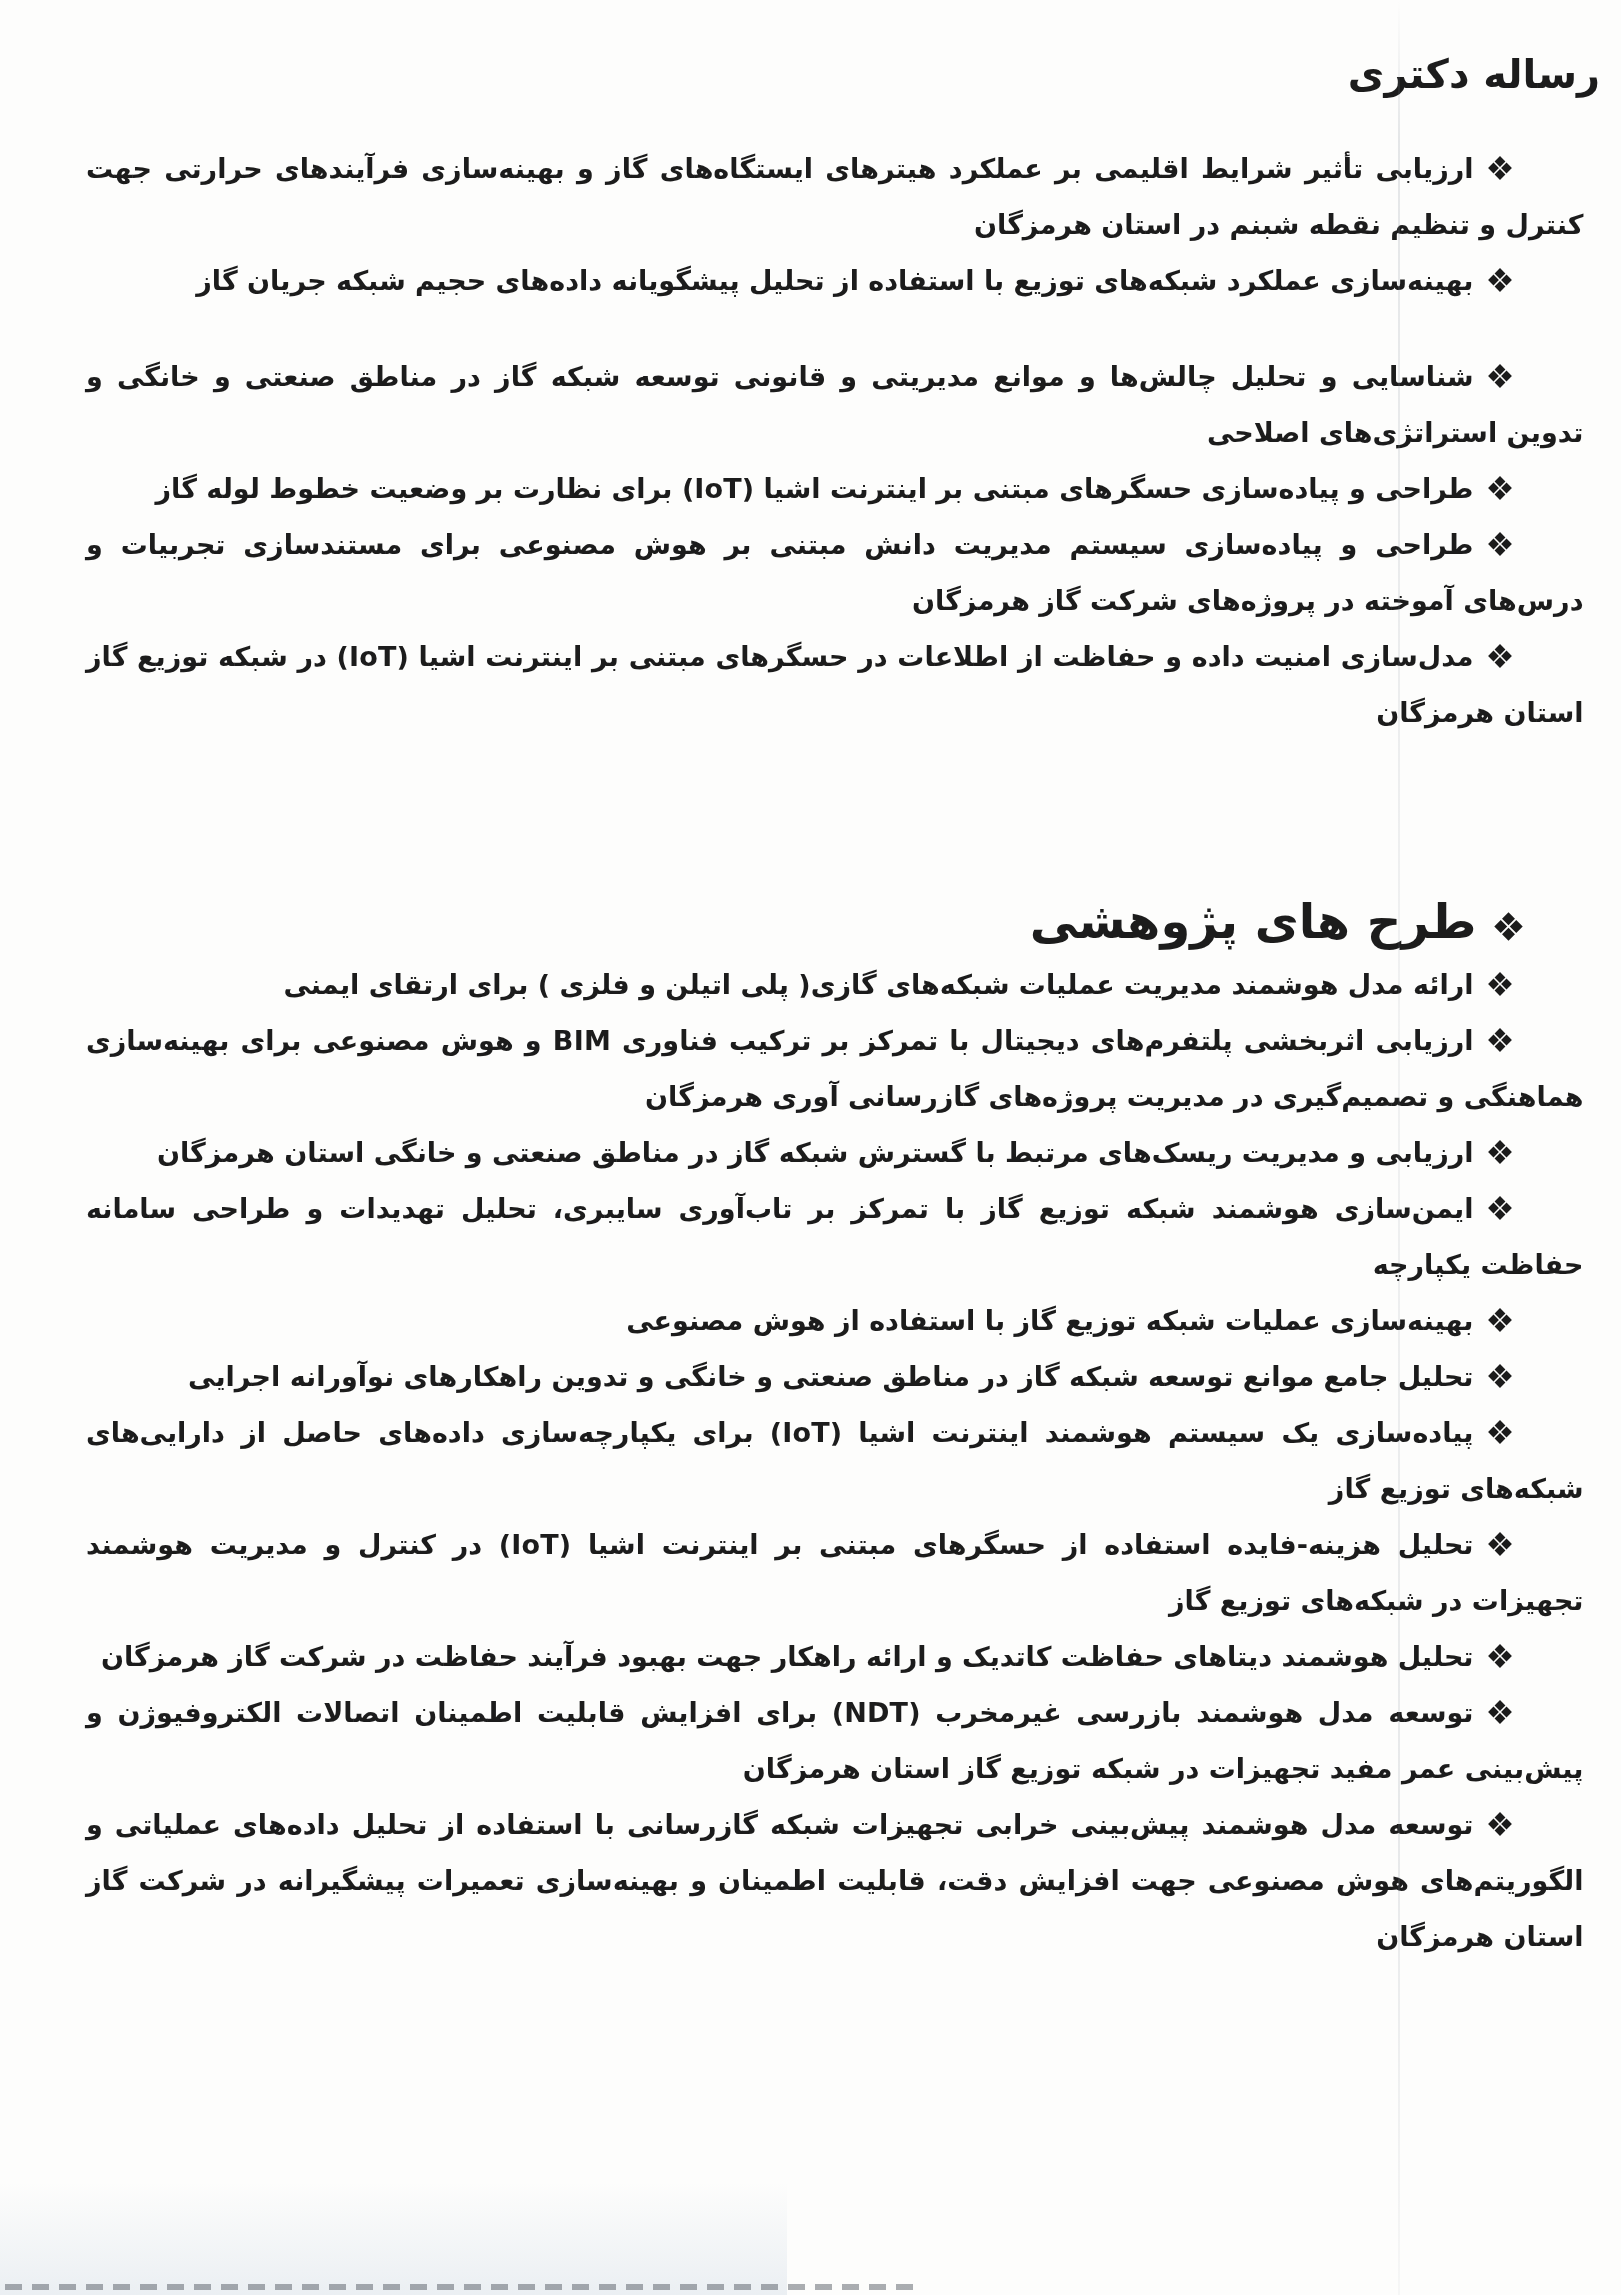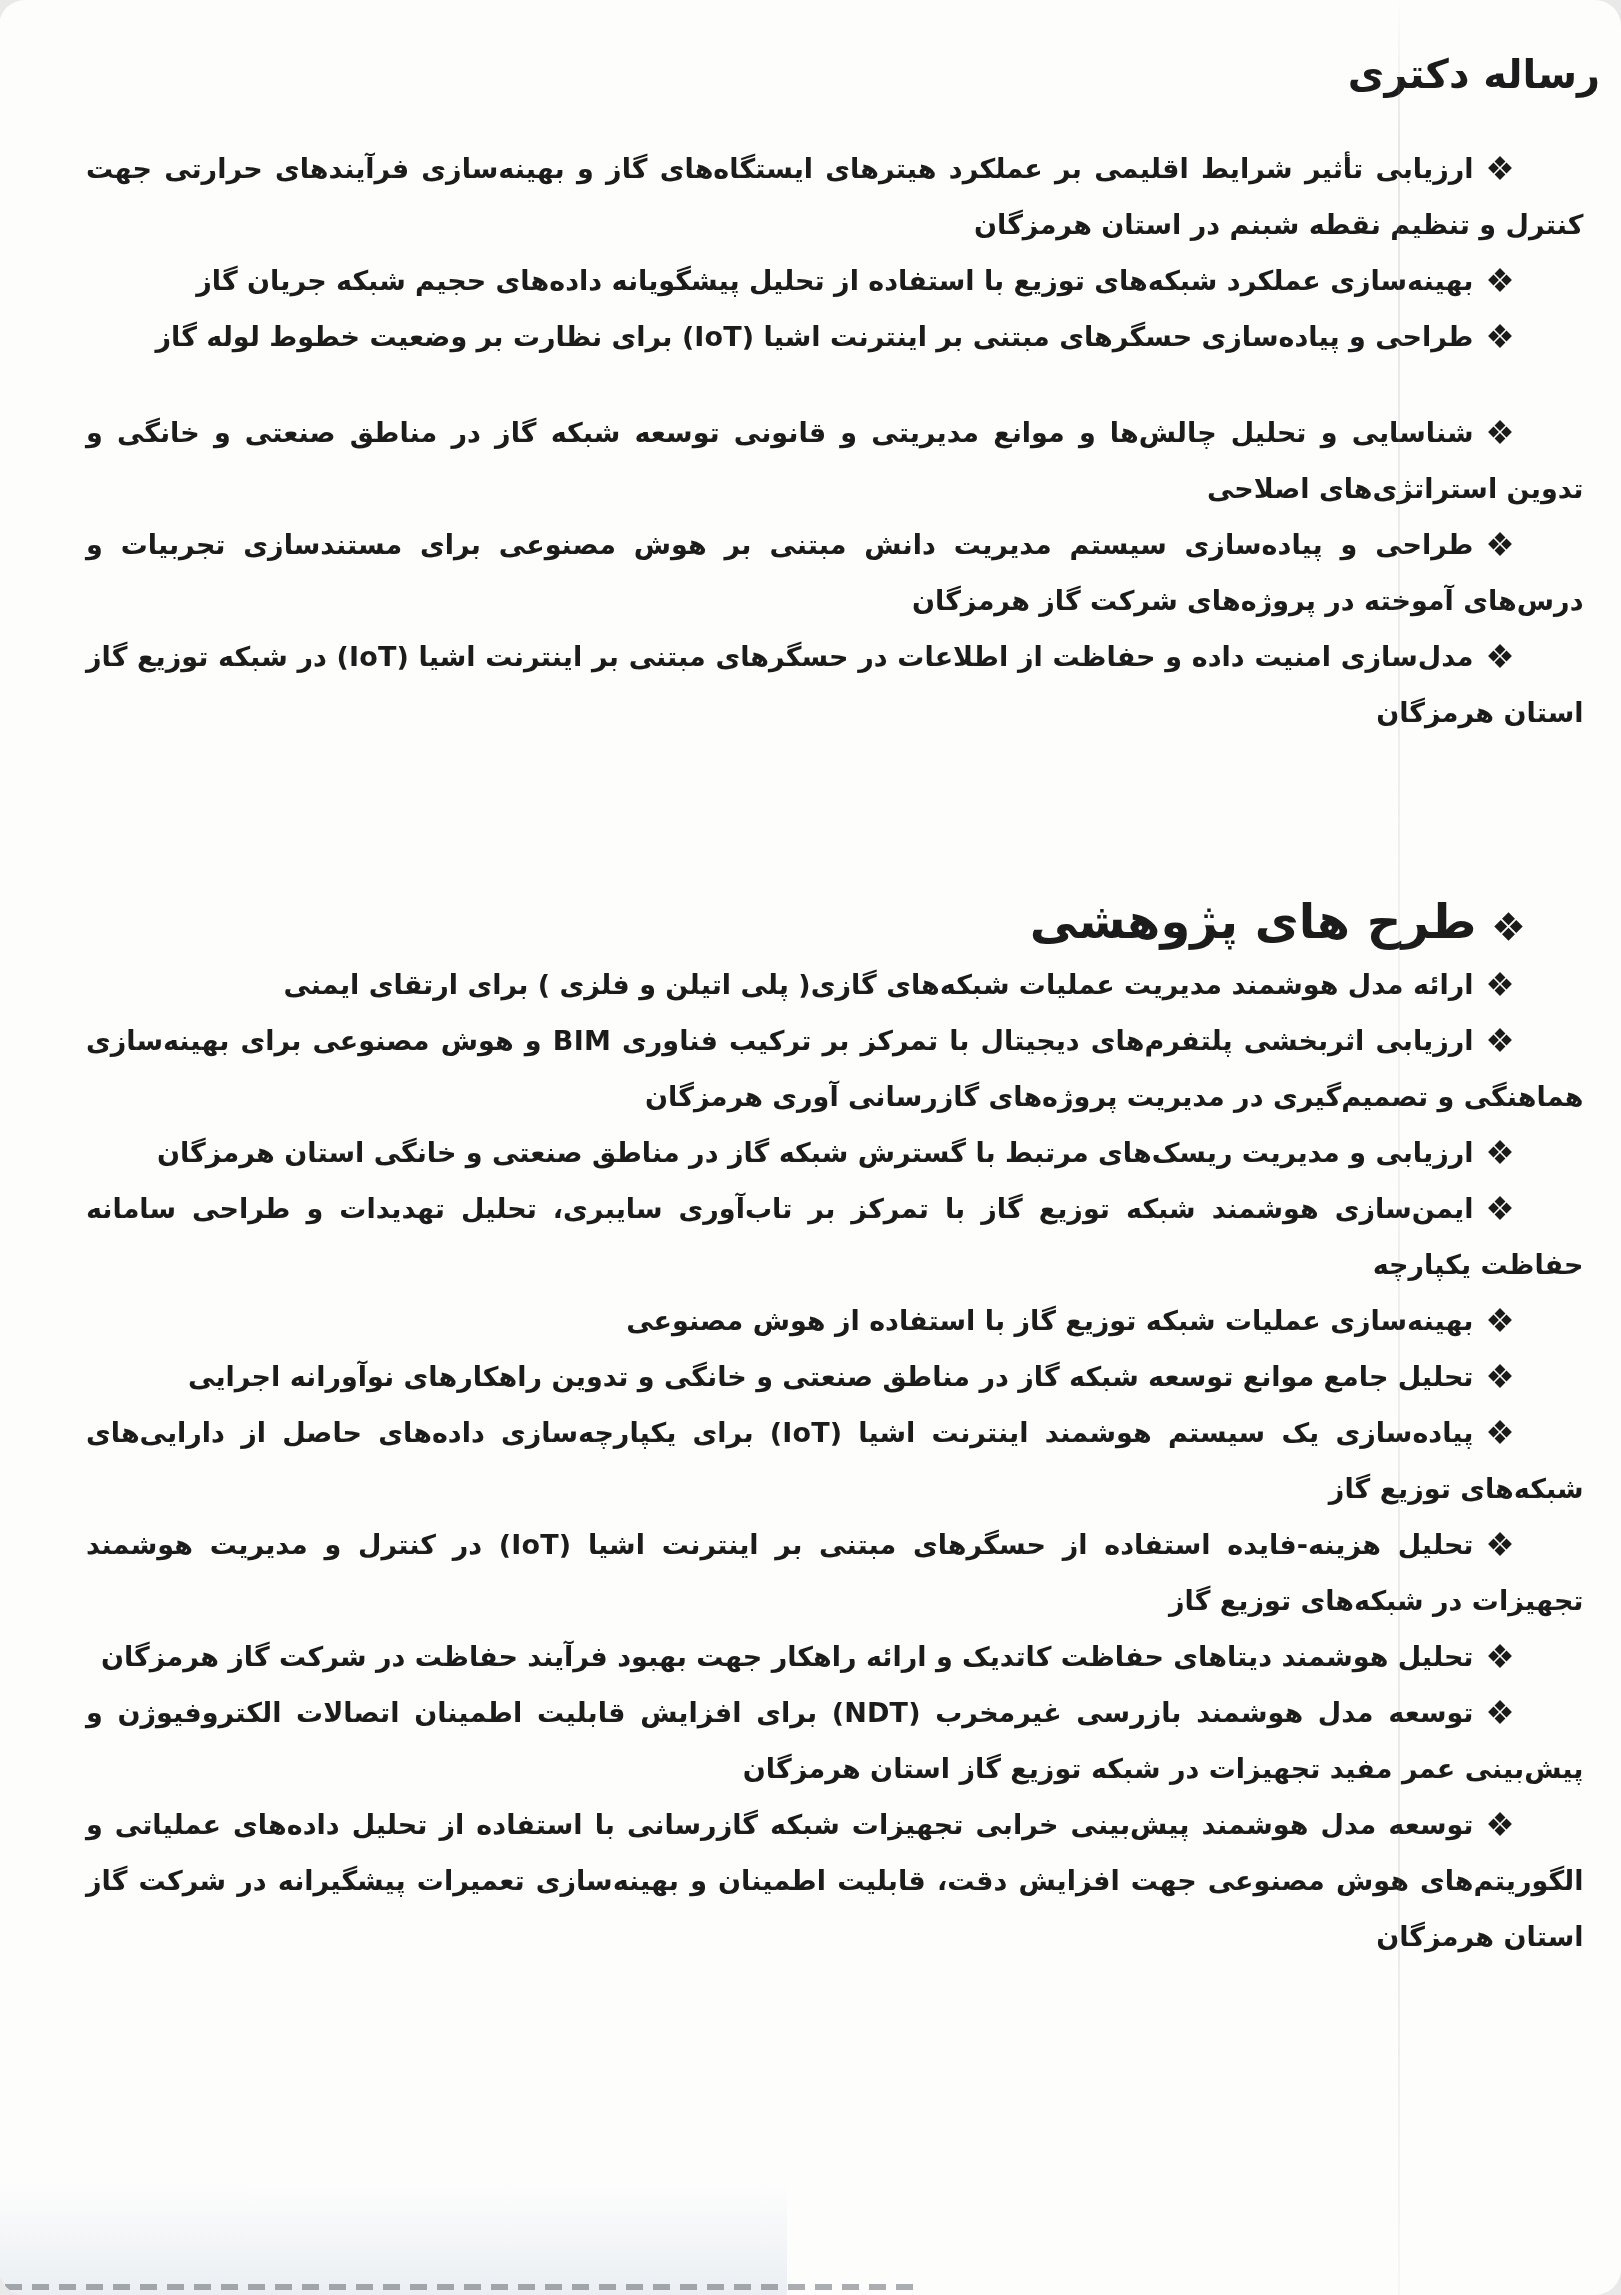--- a/index.html
+++ b/index.html
@@ -6,21 +6,20 @@
   .page {
     position: relative;
     width: 1622px;
     height: 2295px;
     margin: 0 auto;
     background: #fdfdfc;
     overflow: hidden;
     direction: rtl;
     font-family: "DejaVu Sans", sans-serif;
     color: #1c1c1c;
-    border-radius: 26px;
   }
   
   .doc-title {
     margin: 0;
     padding: 37px 21px 0 76px;
     text-align: right;
     font-size: 40px;
     font-weight: bold;
     line-height: 74px;
     white-space: nowrap;
@@ -107,29 +106,29 @@
     <li class="topic-item">
       <svg class="bullet-icon" width="26" height="26" viewBox="0 0 24 24" aria-hidden="true">
           <path fill="#1b1b1b" d="M12 1 L17 6 L12 11 L7 6 Z M1 12 L6 7 L11 12 L6 17 Z M13 12 L18 7 L23 12 L18 17 Z M12 13 L17 18 L12 23 L7 18 Z"></path>
         </svg><span class="topic-text">ارزیابی تأثیر شرایط اقلیمی بر عملکرد هیترهای ایستگاه‌های گاز و بهینه‌سازی فرآیندهای حرارتی جهت کنترل و تنظیم نقطه شبنم در استان هرمزگان</span>
     </li>
     <li class="topic-item">
       <svg class="bullet-icon" width="26" height="26" viewBox="0 0 24 24" aria-hidden="true">
           <path fill="#1b1b1b" d="M12 1 L17 6 L12 11 L7 6 Z M1 12 L6 7 L11 12 L6 17 Z M13 12 L18 7 L23 12 L18 17 Z M12 13 L17 18 L12 23 L7 18 Z"></path>
         </svg><span class="topic-text">بهینه‌سازی عملکرد شبکه‌های توزیع با استفاده از تحلیل پیشگویانه داده‌های حجیم شبکه جریان گاز</span>
     </li>
+    <li class="topic-item gap-before">
+      <svg class="bullet-icon" width="26" height="26" viewBox="0 0 24 24" aria-hidden="true">
+          <path fill="#1b1b1b" d="M12 1 L17 6 L12 11 L7 6 Z M1 12 L6 7 L11 12 L6 17 Z M13 12 L18 7 L23 12 L18 17 Z M12 13 L17 18 L12 23 L7 18 Z"></path>
+        </svg><span class="topic-text">شناسایی و تحلیل چالش‌ها و موانع مدیریتی و قانونی توسعه شبکه گاز در مناطق صنعتی و خانگی و تدوین استراتژی‌های اصلاحی</span>
+    </li>
     <li class="topic-item">
       <svg class="bullet-icon" width="26" height="26" viewBox="0 0 24 24" aria-hidden="true">
           <path fill="#1b1b1b" d="M12 1 L17 6 L12 11 L7 6 Z M1 12 L6 7 L11 12 L6 17 Z M13 12 L18 7 L23 12 L18 17 Z M12 13 L17 18 L12 23 L7 18 Z"></path>
         </svg><span class="topic-text">طراحی و پیاده‌سازی حسگرهای مبتنی بر اینترنت اشیا (IoT) برای نظارت بر وضعیت خطوط لوله گاز</span>
-    </li>
-    <li class="topic-item gap-before">
-      <svg class="bullet-icon" width="26" height="26" viewBox="0 0 24 24" aria-hidden="true">
-          <path fill="#1b1b1b" d="M12 1 L17 6 L12 11 L7 6 Z M1 12 L6 7 L11 12 L6 17 Z M13 12 L18 7 L23 12 L18 17 Z M12 13 L17 18 L12 23 L7 18 Z"></path>
-        </svg><span class="topic-text">شناسایی و تحلیل چالش‌ها و موانع مدیریتی و قانونی توسعه شبکه گاز در مناطق صنعتی و خانگی و تدوین استراتژی‌های اصلاحی</span>
     </li>
     <li class="topic-item">
       <svg class="bullet-icon" width="26" height="26" viewBox="0 0 24 24" aria-hidden="true">
           <path fill="#1b1b1b" d="M12 1 L17 6 L12 11 L7 6 Z M1 12 L6 7 L11 12 L6 17 Z M13 12 L18 7 L23 12 L18 17 Z M12 13 L17 18 L12 23 L7 18 Z"></path>
         </svg><span class="topic-text">طراحی و پیاده‌سازی سیستم مدیریت دانش مبتنی بر هوش مصنوعی برای مستندسازی تجربیات و درس‌های آموخته در پروژه‌های شرکت گاز هرمزگان</span>
     </li>
     <li class="topic-item">
       <svg class="bullet-icon" width="26" height="26" viewBox="0 0 24 24" aria-hidden="true">
           <path fill="#1b1b1b" d="M12 1 L17 6 L12 11 L7 6 Z M1 12 L6 7 L11 12 L6 17 Z M13 12 L18 7 L23 12 L18 17 Z M12 13 L17 18 L12 23 L7 18 Z"></path>
         </svg><span class="topic-text">مدل‌سازی امنیت داده و حفاظت از اطلاعات در حسگرهای مبتنی بر اینترنت اشیا (IoT) در شبکه توزیع گاز استان هرمزگان</span>

